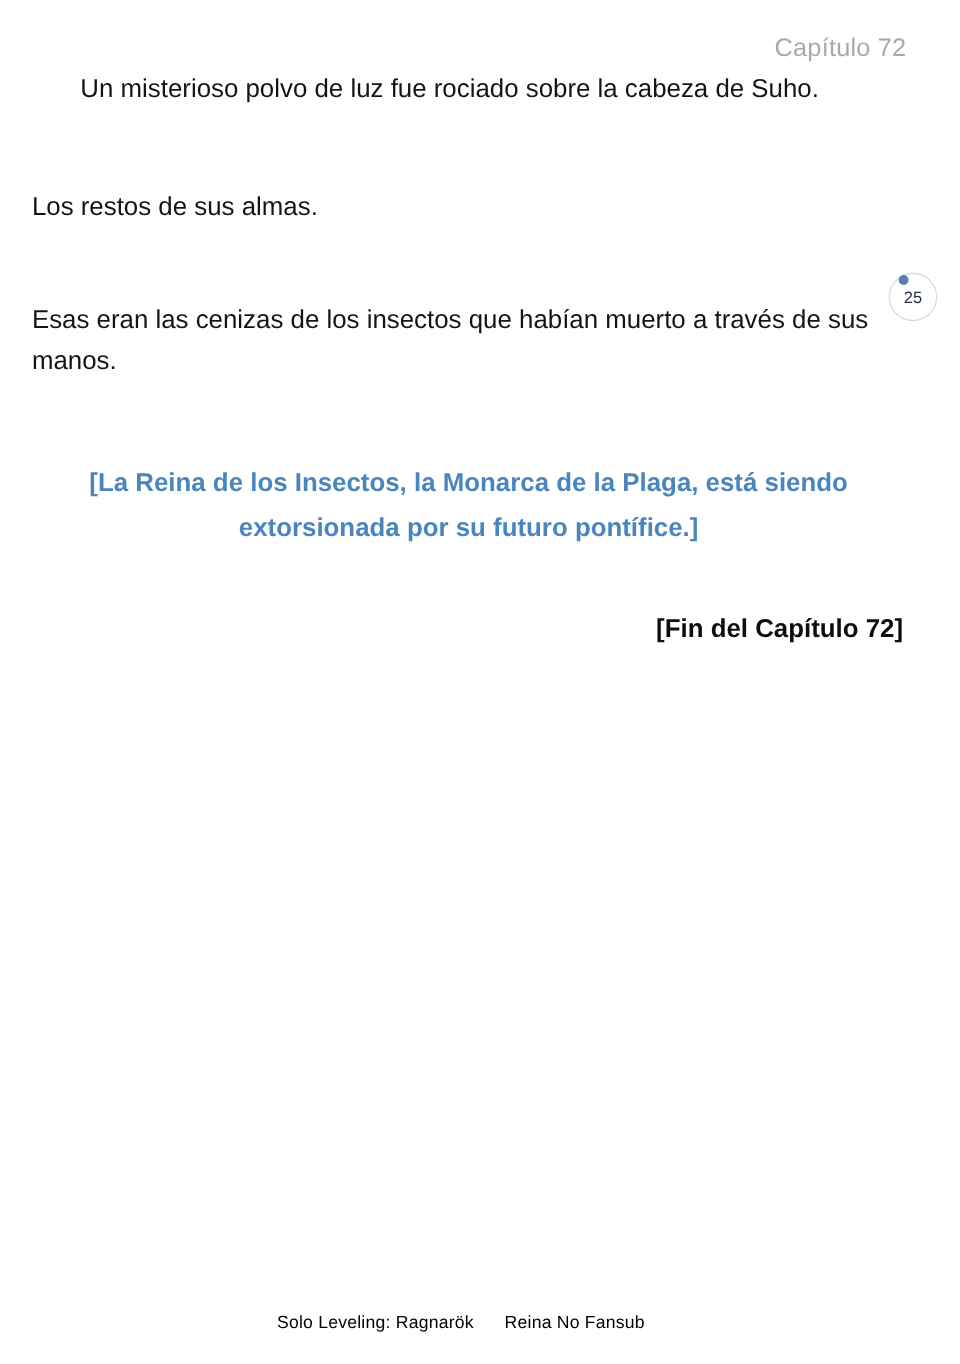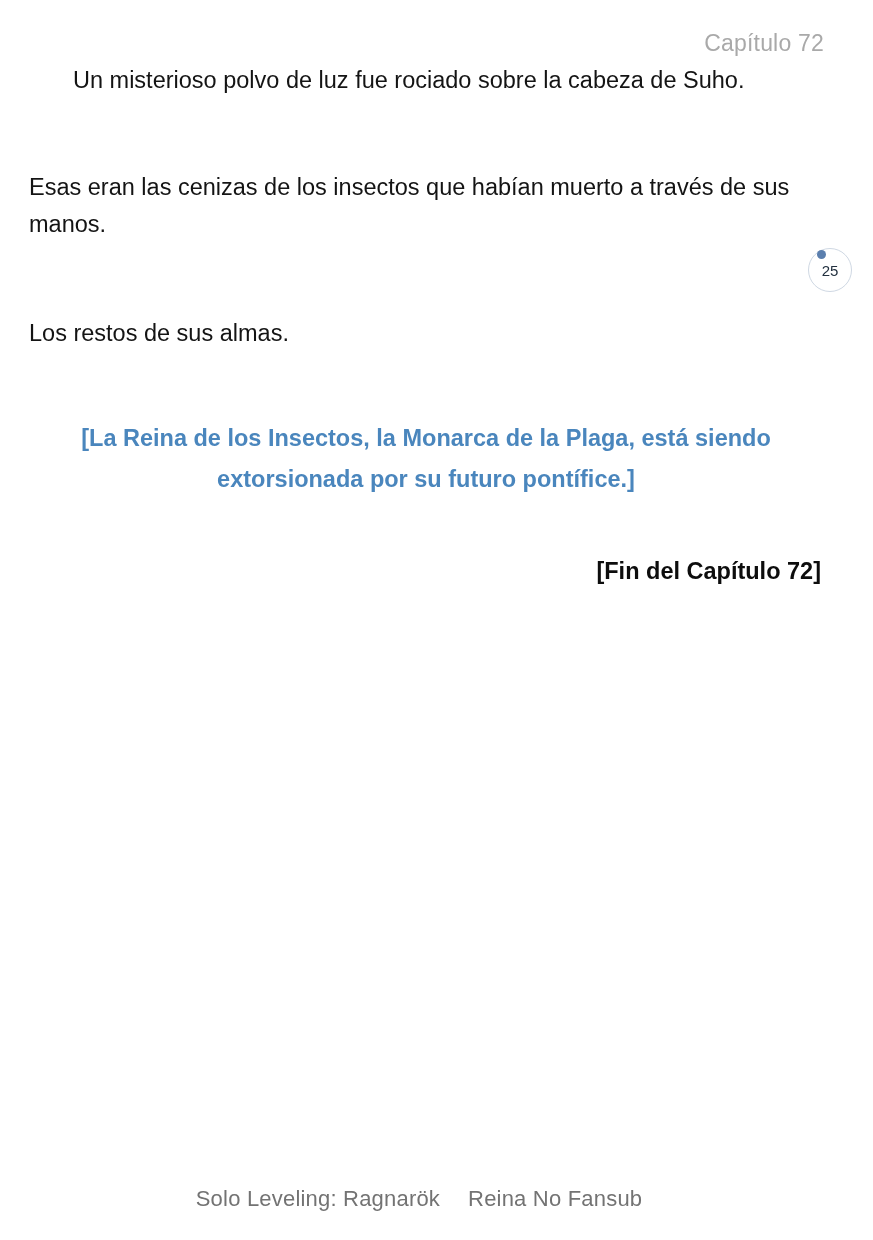--- a/index.html
+++ b/index.html
@@ -118,36 +118,36 @@
     right: 0;
     display: flex;
     justify-content: center;
     align-items: baseline;
     gap: 28px;
     padding-right: 14px;
     box-sizing: border-box;
   }
 
   .footer-item {
-    font-size: 22px;
-    color: #737373;
+    font-size: 16px;
+    color: #000000;
     letter-spacing: 0.2px;
   }
 </style>
 </head>
 <body>
 
 <div class="page">
 
   <div class="chapter-header">Capítulo 72</div>
 
   <div class="body-text">
     <p class="para first">Un misterioso polvo de luz fue rociado sobre la cabeza de Suho.</p>
+    <p class="para third">Los restos de sus almas.</p>
     <p class="para second">Esas eran las cenizas de los insectos que habían muerto a través de sus manos.</p>
-    <p class="para third">Los restos de sus almas.</p>
     <p class="system-msg">[La Reina de los Insectos, la Monarca de la Plaga, está siendo extorsionada por su futuro pontífice.]</p>
     <p class="chapter-end">[Fin del Capítulo 72]</p>
   </div>
 
   <div class="page-marker">
     <span class="dot"></span>
     <span class="num">25</span>
   </div>
 
   <div class="footer">

